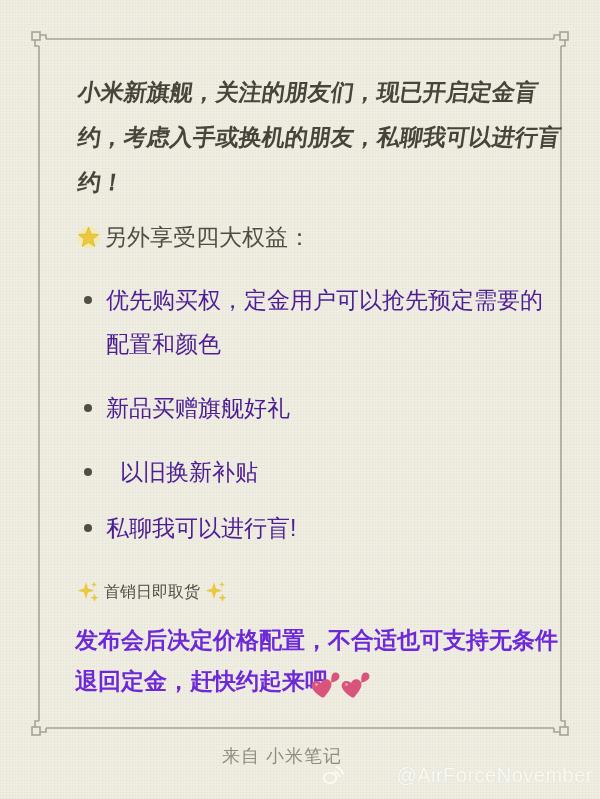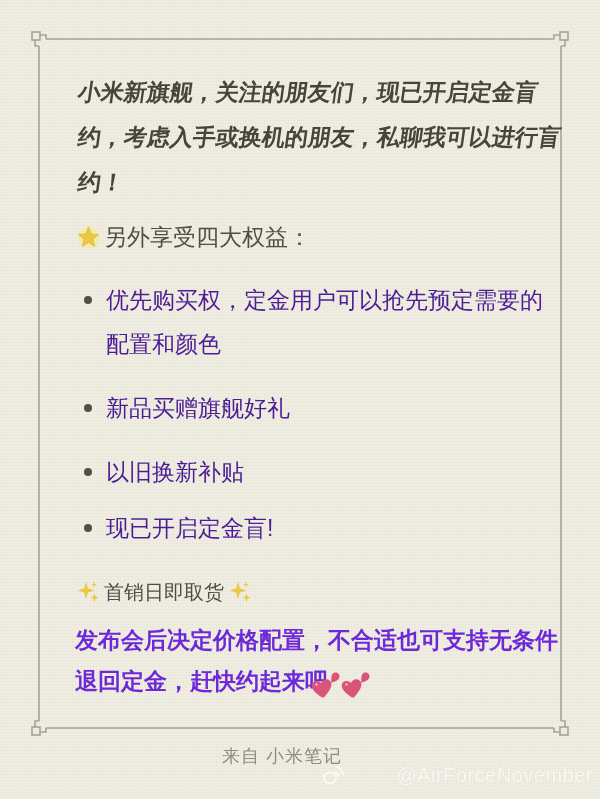--- a/index.html
+++ b/index.html
@@ -16,27 +16,27 @@
   .content{position:absolute;left:75px;top:70px;width:495px;}
   .intro{font-size:23px;line-height:45px;font-weight:bold;color:#48443c;}
   .intro-line{white-space:nowrap;transform:skewX(-8deg);transform-origin:left bottom;}
   .benefits-title{
     margin-top:10px;height:45px;display:flex;align-items:center;
     font-size:23px;font-weight:500;color:#514d44;
   }
   .benefits-title .star-wrap{width:27px;height:27px;margin-right:2px;flex:0 0 auto;}
   ul.benefits{list-style:none;margin:18px 0 0 0;padding:0;}
   ul.benefits li{display:flex;align-items:flex-start;margin-bottom:20px;}
-  ul.benefits li.tight{margin-bottom:12px;}
+  ul.benefits li.tight{margin-bottom:12px;justify-content:space-between;}
   .dot{width:8px;height:8px;border-radius:50%;background:#524e45;flex:0 0 auto;
        margin:18px 14px 0 9px;}
   .bullet-text{font-size:23px;line-height:44px;font-weight:500;color:#4c1d95;
        white-space:pre-line;width:450px;letter-spacing:0;}
   .promo{margin-top:10px;height:44px;display:flex;align-items:center;
-       font-size:20px;font-weight:500;color:#514d44;}
+       font-size:16px;font-weight:500;color:#514d44;}
   .sparkle-wrap{width:26px;height:26px;flex:0 0 auto;}
   .sparkle-wrap.left{margin-right:3px;}
   .sparkle-wrap.right{margin-left:3px;}
   .closing{margin-top:6px;font-size:23px;line-height:41px;font-weight:700;
        color:#6d28d9;white-space:pre-line;width:495px;}
   .closing-row{position:relative;}
   .hearts{position:absolute;left:237px;bottom:2px;display:inline-flex;}
   .hearts .heart-group{width:32px;height:30px;position:relative;margin-left:-2px;}
   .footer-source{position:absolute;top:744px;left:0;width:564px;text-align:center;
        font-size:18px;line-height:24px;color:#8f8c80;letter-spacing:1px;}
@@ -106,21 +106,21 @@
     <li>
       <span class="dot"></span>
       <span class="bullet-text">新品买赠旗舰好礼</span>
     </li>
     <li class="tight">
       <span class="dot"></span>
       <span class="bullet-text">以旧换新补贴</span>
     </li>
     <li>
       <span class="dot"></span>
-      <span class="bullet-text">现已开启定金盲!</span>
+      <span class="bullet-text">私聊我可以进行盲!</span>
     </li>
   </ul>
 
   <div class="promo">
     <span class="sparkle-wrap left">
       <svg width="26" height="26" viewBox="0 0 26 26" fill="#e9c843">
         <path d="M11,3 L13,9.5 L19.5,11.5 L13,13.5 L11,20 L9,13.5 L2.5,11.5 L9,9.5 Z"></path>
         <path d="M19.5,14.5 L20.6,17.6 L23.7,18.7 L20.6,19.8 L19.5,23 L18.4,19.8 L15.2,18.7 L18.4,17.6 Z"></path>
         <path d="M19,2.5 L19.8,4.7 L22,5.5 L19.8,6.3 L19,8.5 L18.2,6.3 L16,5.5 L18.2,4.7 Z"></path>
       </svg>

